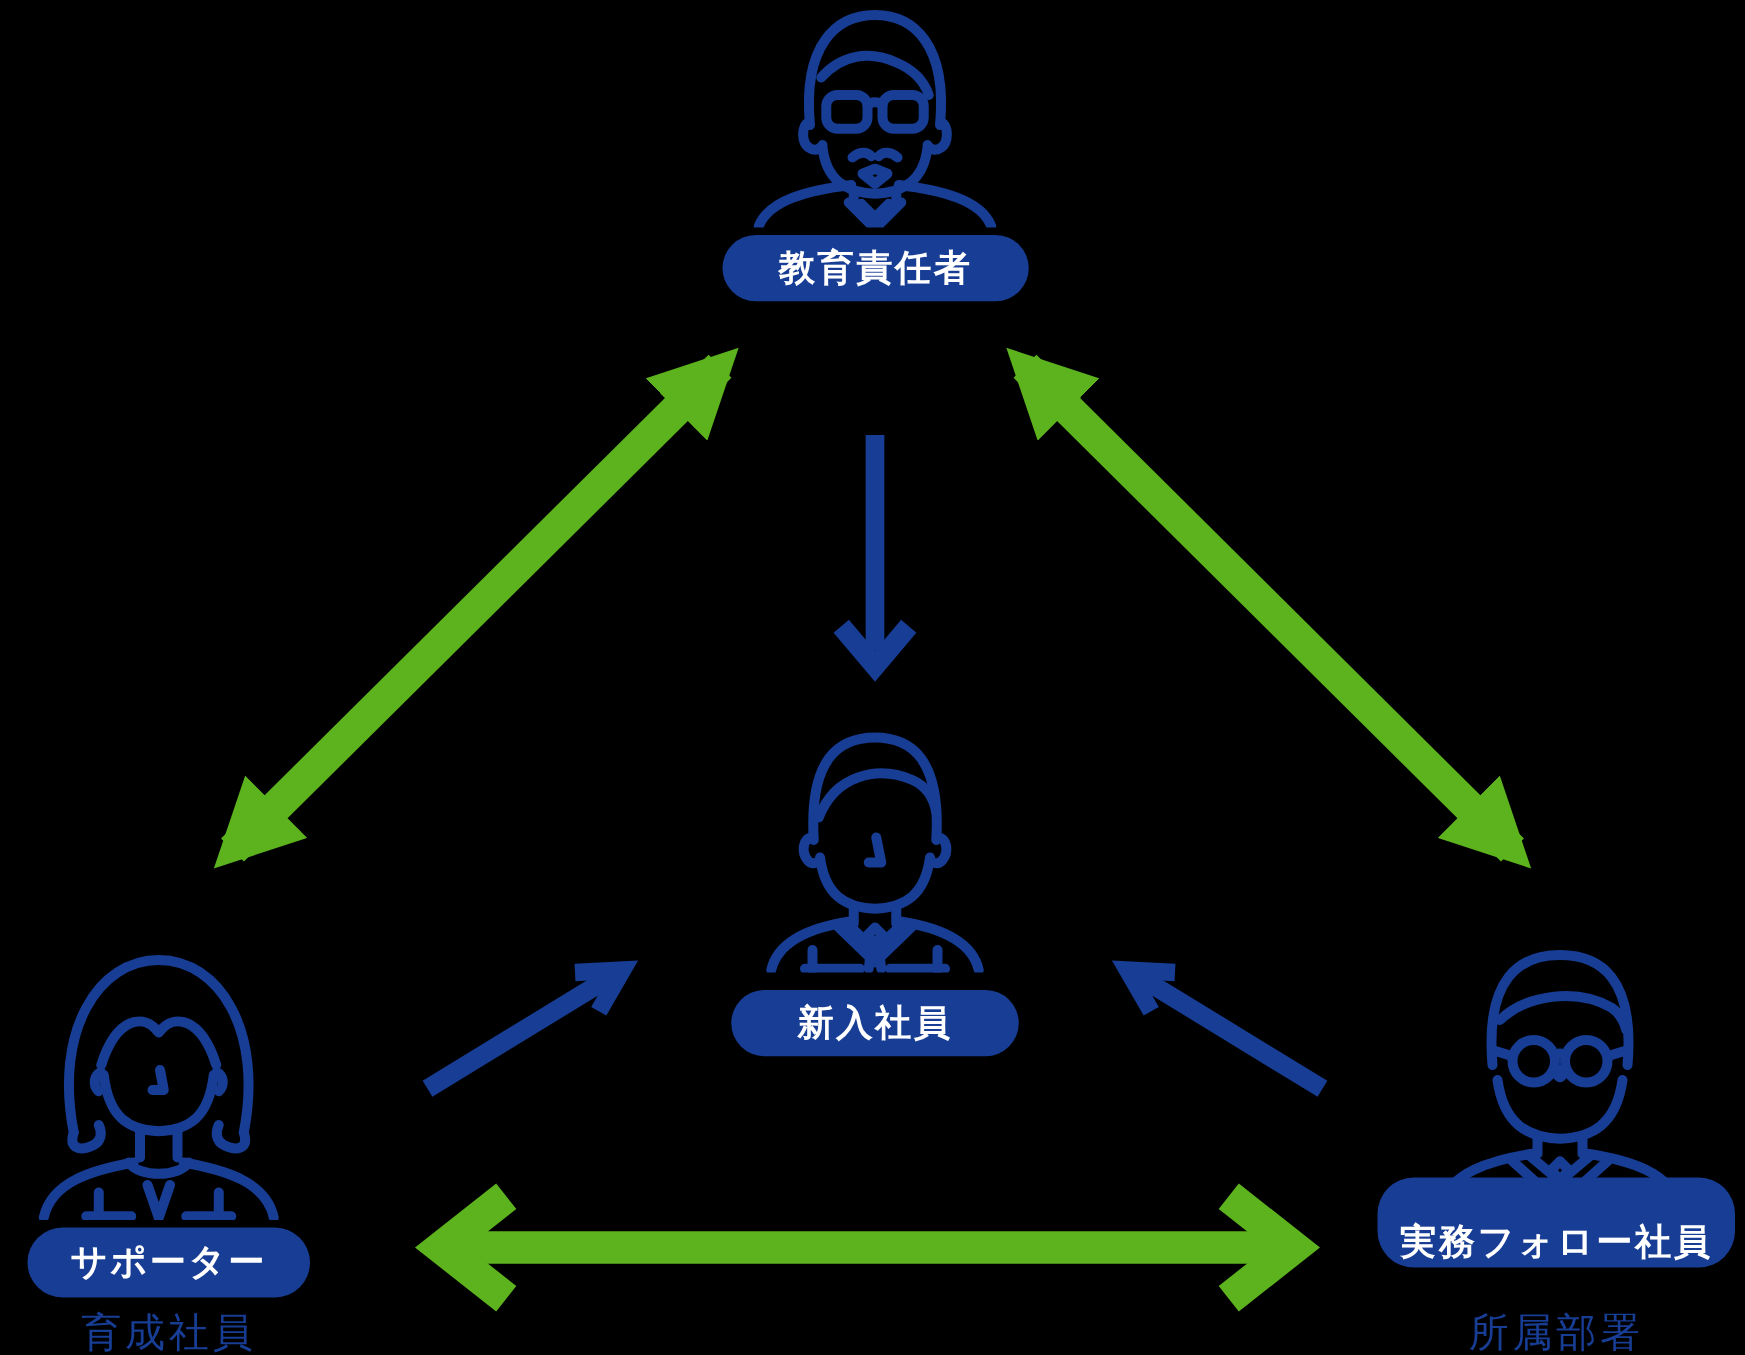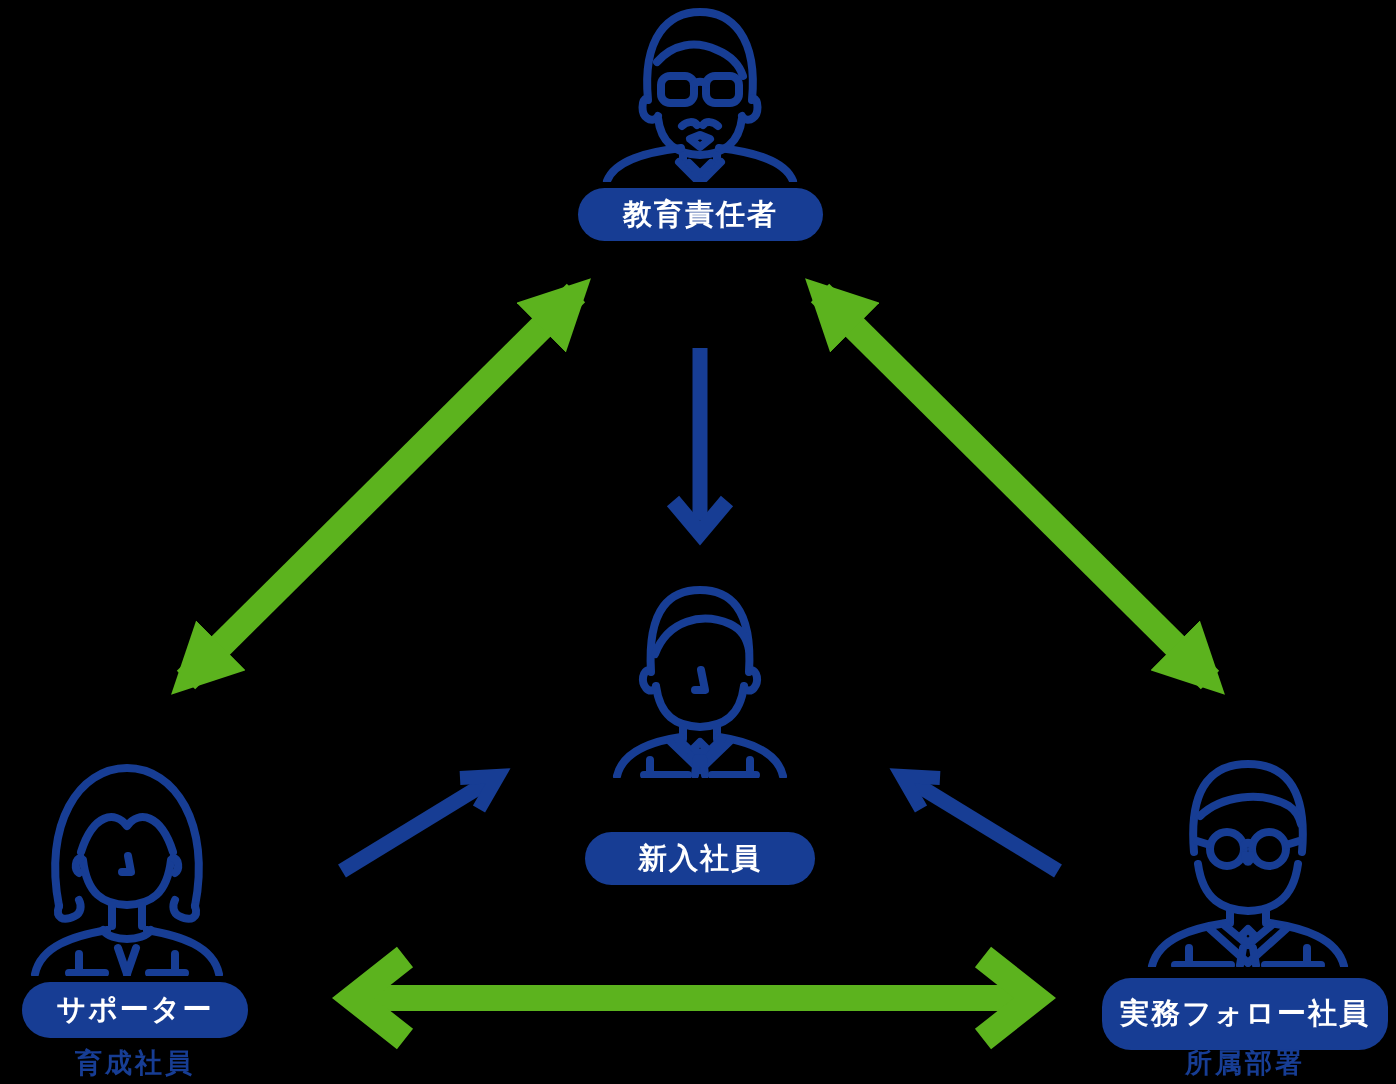--- a/index.html
+++ b/index.html
@@ -20,32 +20,32 @@
   .fill-green{fill:var(--accent-green);}
   .icon{position:absolute;}
   .person{stroke:var(--primary-blue);fill:none;stroke-width:8;stroke-linecap:round;stroke-linejoin:round;}
   .pill{
     position:absolute;background:var(--primary-blue);border-radius:29px;
     display:flex;align-items:center;justify-content:center;
     color:var(--label-text);font-weight:bold;font-size:29px;letter-spacing:2px;
   }
   .sublabel{
     position:absolute;text-align:center;color:var(--primary-blue);
-    font-weight:bold;font-size:27px;letter-spacing:3px;line-height:1.2;
+    font-weight:normal;font-size:32px;letter-spacing:3px;line-height:1.2;
   }
   
   .trainer-icon{left:595px;top:2px;width:210px;height:180px;}
   .trainer-pill{left:578px;top:188px;width:245px;height:53px;}
   .newcomer-icon{left:610px;top:578px;width:180px;height:200px;}
-  .newcomer-pill{left:585px;top:832px;width:230px;height:53px;}
+  .newcomer-pill{left:585px;top:792px;width:230px;height:53px;}
   .supporter-icon{left:25px;top:758px;width:205px;height:218px;}
   .supporter-pill{left:22px;top:982px;width:226px;height:56px;font-family:Liberation Serif, serif;}
   .supporter-sub{left:22px;top:1047px;width:226px;}
   .follower-icon{left:1143px;top:752px;width:210px;height:215px;}
-  .follower-pill{left:1102px;top:978px;width:286px;height:72px;}
+  .follower-pill{left:1102px;top:942px;width:286px;height:72px;align-items:flex-end;}
   .follower-sub{left:1102px;top:1047px;width:286px;text-align:center;}
 </style>
 </head>
 <body>
 
 <div class="canvas">
 
   <svg class="arrows" viewBox="0 0 1396 1084">
     <defs>
       <marker id="triGreen" viewBox="0 0 10 10" refX="7" refY="5" markerWidth="2.7" markerHeight="2.7" orient="auto-start-reverse">

